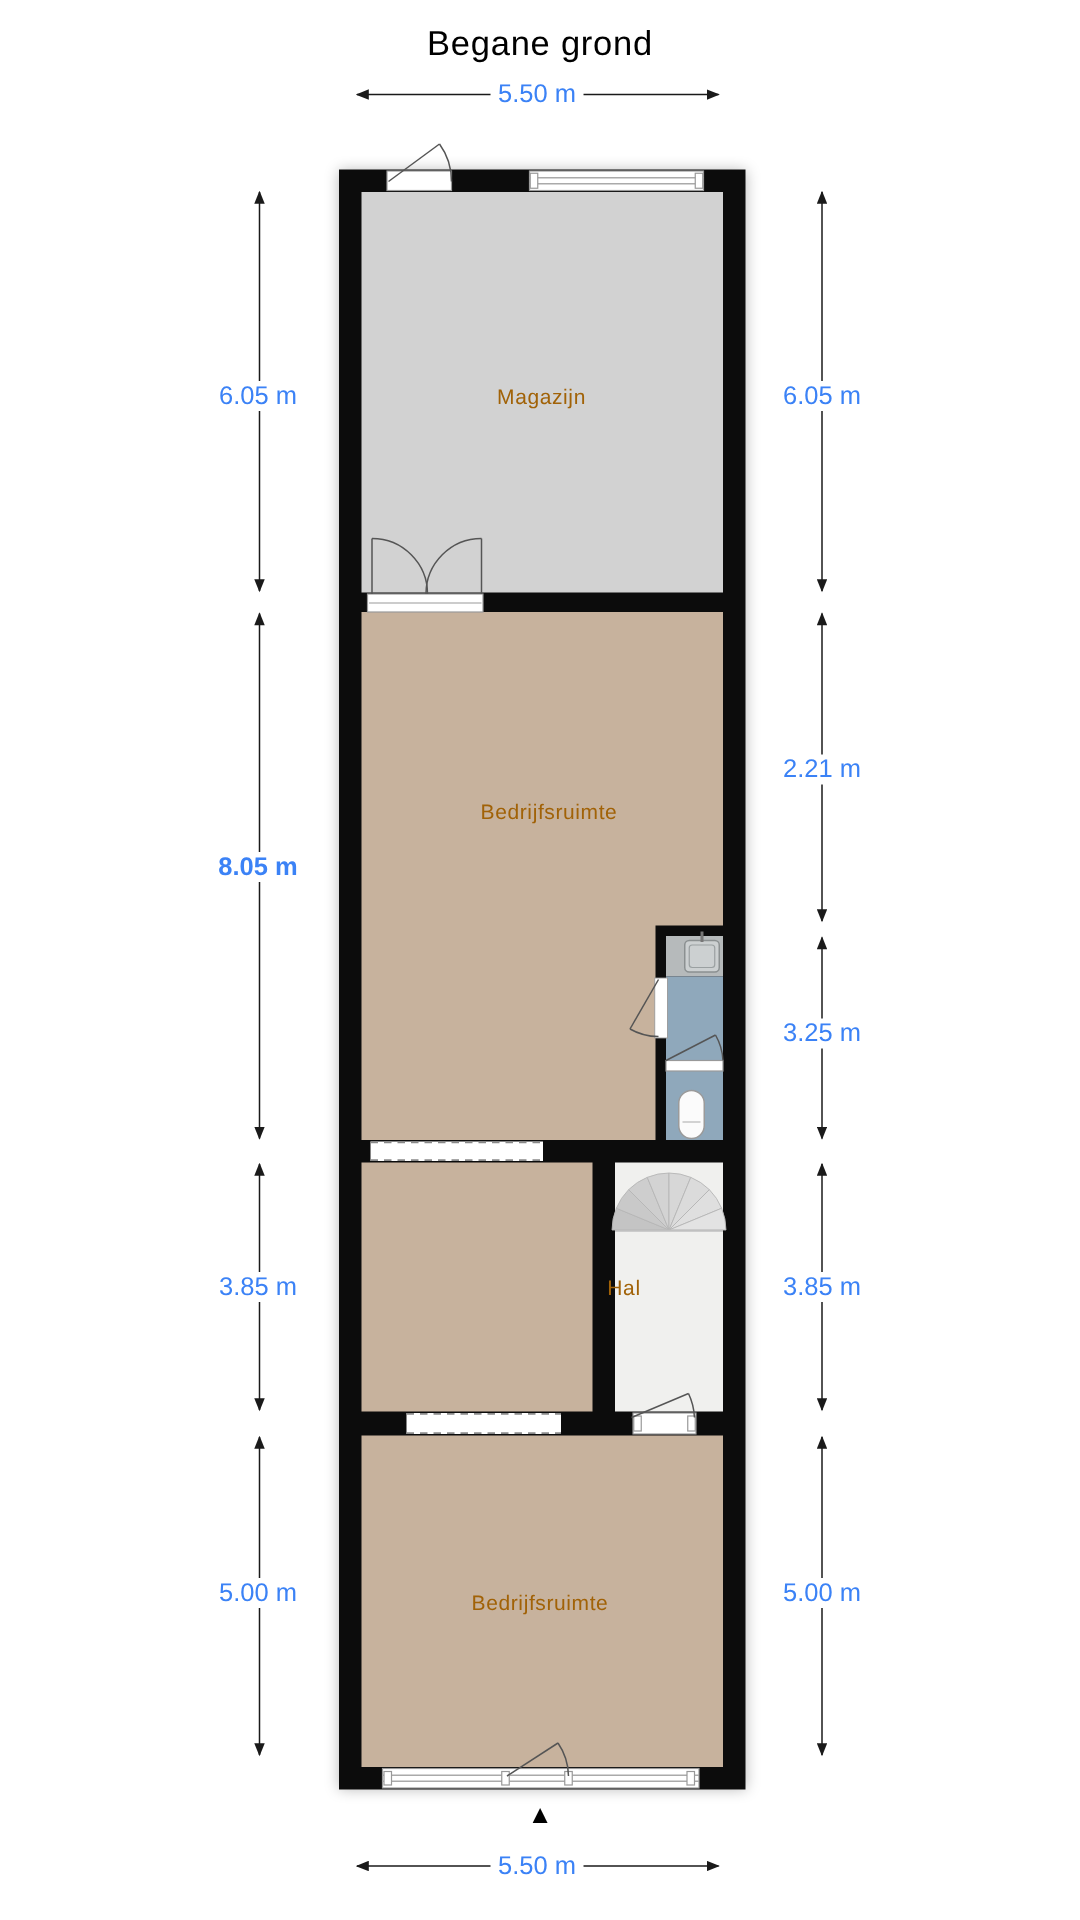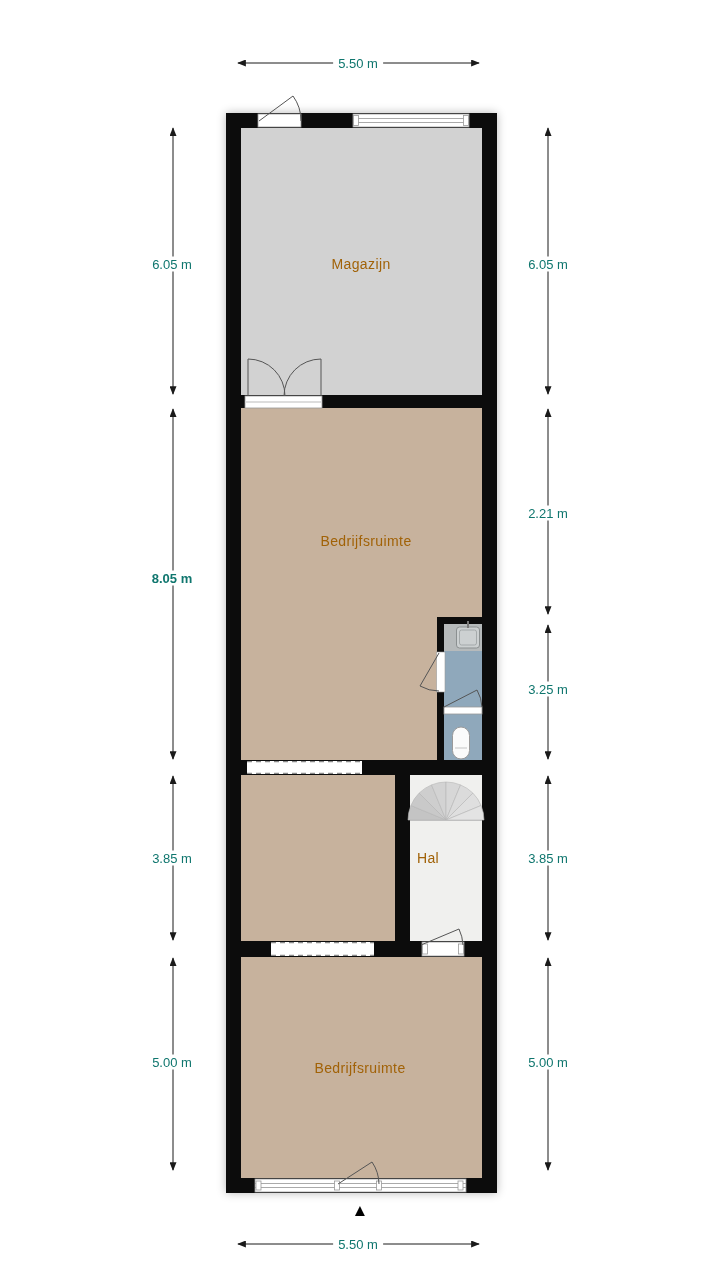--- a/index.html
+++ b/index.html
@@ -16,32 +16,33 @@
     background:#0c0c0c;box-shadow:0 0 9px rgba(0,0,0,0.28);
   }
   .room{position:absolute;}
   .room-label{
     position:absolute;transform:translate(-50%,-50%);
     font-size:14px;color:#a16207;white-space:nowrap;letter-spacing:0.4px;
   }
   .overlay{position:absolute;left:0;top:0;width:720px;height:1280px;pointer-events:none;}
   .dim-label{
     position:absolute;transform:translate(-50%,-50%);
-    background:#ffffff;padding:0 5px;font-size:13px;color:#0f766e;white-space:nowrap;text-align:right;
+    background:#ffffff;padding:0 5px;font-size:17px;color:#3b82f6;white-space:nowrap;text-align:right;
   }
   .north{
     position:absolute;left:360px;top:1210px;transform:translate(-50%,-50%);
     font-size:17px;color:#000;line-height:1;
   }
 </style>
 </head>
 <body>
 
 <div class="canvas">
 
+  <div class="title">Begane grond</div>
 
   <div class="plan-outer" style="background: rgb(12, 12, 12);"></div>
 
   <div class="room" style="left: 241px; top: 128px; width: 241px; height: 267px; background: rgb(210, 210, 210);"></div>
   <div class="room" style="left: 241px; top: 408px; width: 241px; height: 352px; background: rgb(199, 178, 157);"></div>
   <div class="room" style="left: 241px; top: 775px; width: 154px; height: 166px; background: rgb(199, 178, 157);"></div>
   <div class="room" style="left: 410px; top: 775px; width: 72px; height: 166px; background: rgb(240, 240, 238);"></div>
   <div class="room" style="left: 241px; top: 957px; width: 241px; height: 221px; background: rgb(199, 178, 157);"></div>
 
   <div class="room" style="left: 437px; top: 617px; width: 45px; height: 143px; background: rgb(12, 12, 12);"></div>
@@ -173,21 +174,21 @@
       <line x1="548" y1="128" x2="548" y2="394" marker-start="url(#arr)" marker-end="url(#arr)"></line>
       <line x1="548" y1="409" x2="548" y2="614" marker-start="url(#arr)" marker-end="url(#arr)"></line>
       <line x1="548" y1="625" x2="548" y2="759" marker-start="url(#arr)" marker-end="url(#arr)"></line>
       <line x1="548" y1="776" x2="548" y2="940" marker-start="url(#arr)" marker-end="url(#arr)"></line>
       <line x1="548" y1="958" x2="548" y2="1170" marker-start="url(#arr)" marker-end="url(#arr)"></line>
     </g>
   </svg>
 
   <div class="room-label" style="left:361px;top:264px;">Magazijn</div>
   <div class="room-label" style="left:366px;top:541px;">Bedrijfsruimte</div>
-  <div class="room-label" style="left:428px;top:858px;">Hal</div>
+  <div class="room-label" style="left:416px;top:858px;">Hal</div>
   <div class="room-label" style="left:360px;top:1068px;">Bedrijfsruimte</div>
 
   <div class="dim-label" style="left:358px;top:63px;">5.50 m</div>
   <div class="dim-label" style="left:358px;top:1244px;">5.50 m</div>
 
   <div class="dim-label" style="left:172px;top:264px;">6.05 m</div>
   <div class="dim-label" style="left:172px;top:578px;font-weight:bold;">8.05 m</div>
   <div class="dim-label" style="left:172px;top:858px;">3.85 m</div>
   <div class="dim-label" style="left:172px;top:1062px;">5.00 m</div>
 

